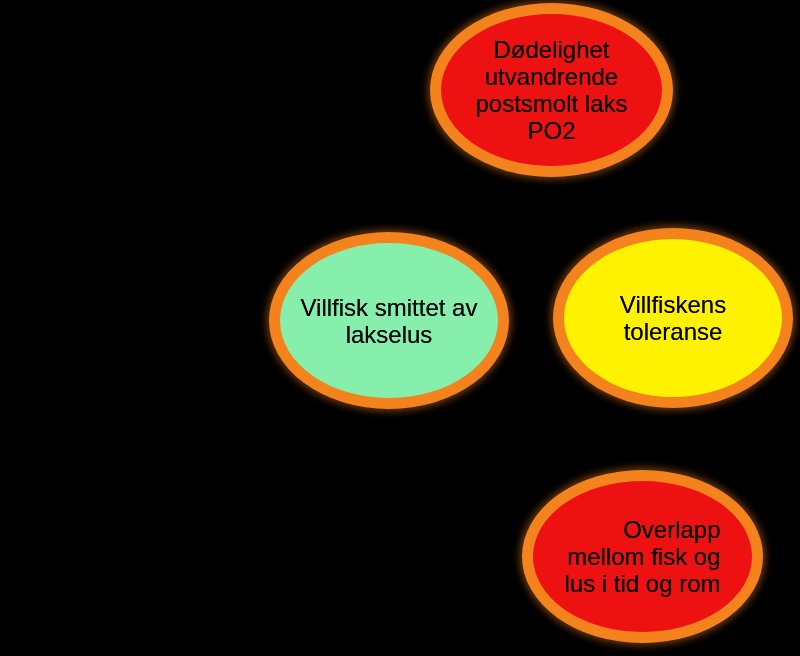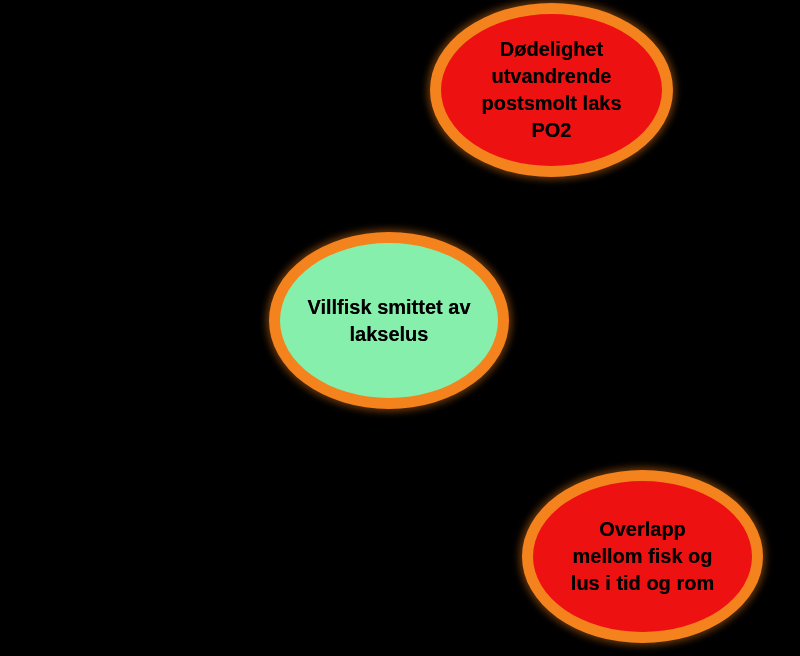--- a/index.html
+++ b/index.html
@@ -22,23 +22,23 @@
     border-width: 11px;
     border-radius: 50%;
     display: flex;
     align-items: center;
     justify-content: center;
     text-align: center;
   }
   .node-label {
     display: block;
     white-space: pre-line;
-    font-size: 20px;
+    font-size: 24px;
     line-height: 27px;
-    font-weight: 700;
+    font-weight: 400;
     color: #000000;
     text-shadow: 0 0 0.6px rgba(0,0,0,0.65);
     padding: 0 6px;
   }
   
   .node-1 { left: 430px; top: 3px;   width: 243px; height: 174px; }
   .node-2 { left: 269px; top: 232px; width: 240px; height: 177px; }
   .node-3 { left: 553px; top: 228px; width: 240px; height: 180px; }
   .node-4 { left: 5px;   top: 472px; width: 243px; height: 176px; }
   .node-5 { left: 264px; top: 473px; width: 244px; height: 175px; }
@@ -54,22 +54,26 @@
 utvandrende
 postsmolt laks
 PO2</span>
   </div>
 
   <div class="node node-2" style="background: #86efac; border-color: rgb(245, 131, 29); box-shadow: rgba(245, 131, 29, 0.4) 0px 0px 7px 3px; color: rgb(0, 0, 0);">
     <span class="node-label">Villfisk smittet av
 lakselus</span>
   </div>
 
+  <div class="node node-3" style="background: rgb(254, 242, 0); border-color: rgb(245, 131, 29); box-shadow: rgba(245, 131, 29, 0.4) 0px 0px 7px 3px; color: rgb(0, 0, 0);">
+    <span class="node-label">Villfiskens
+toleranse</span>
+  </div>
 
 
 
-  <div class="node node-6" style="background: rgb(237, 17, 17); border-color: rgb(245, 131, 29); box-shadow: rgba(245, 131, 29, 0.4) 0px 0px 7px 3px; color: rgb(0, 0, 0);">
+  <div class="node node-6" style="background: rgb(237, 17, 17); border-color: rgb(245, 131, 29); box-shadow: rgba(245, 131, 29, 0.4) 0px 0px 7px 3px; color: rgb(0, 0, 0); text-align: right;">
     <span class="node-label">Overlapp
 mellom fisk og
 lus i tid og rom</span>
   </div>
 
 </div>
 
 </body></html>

